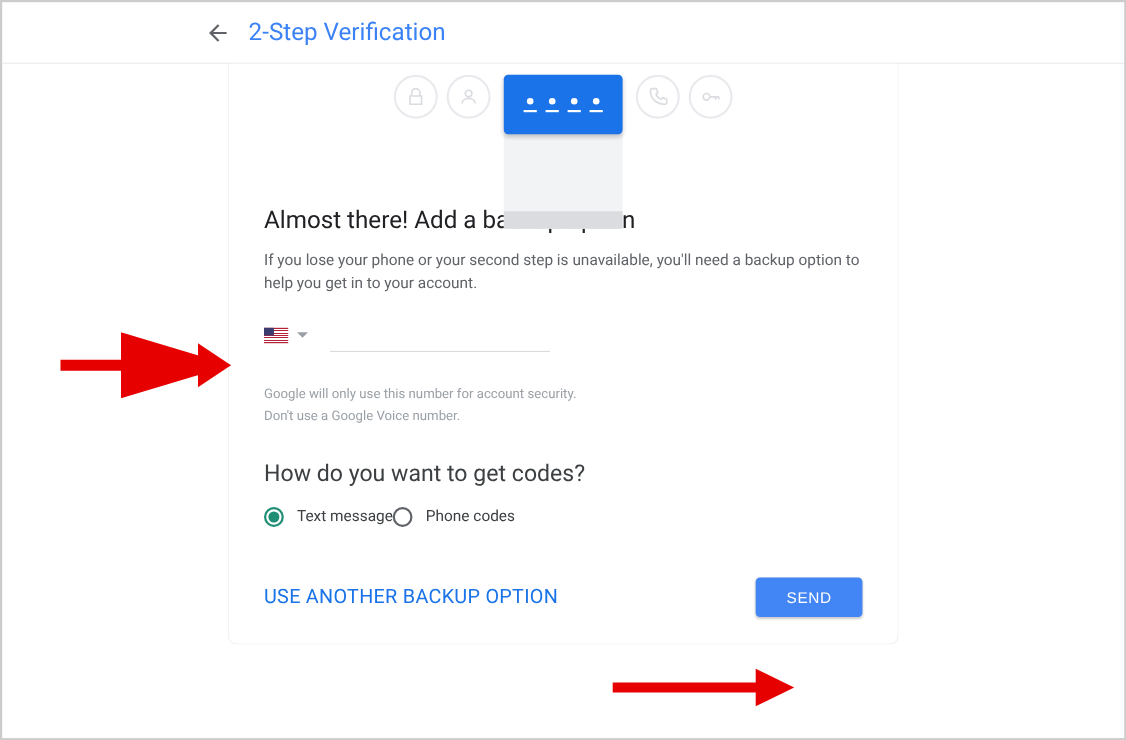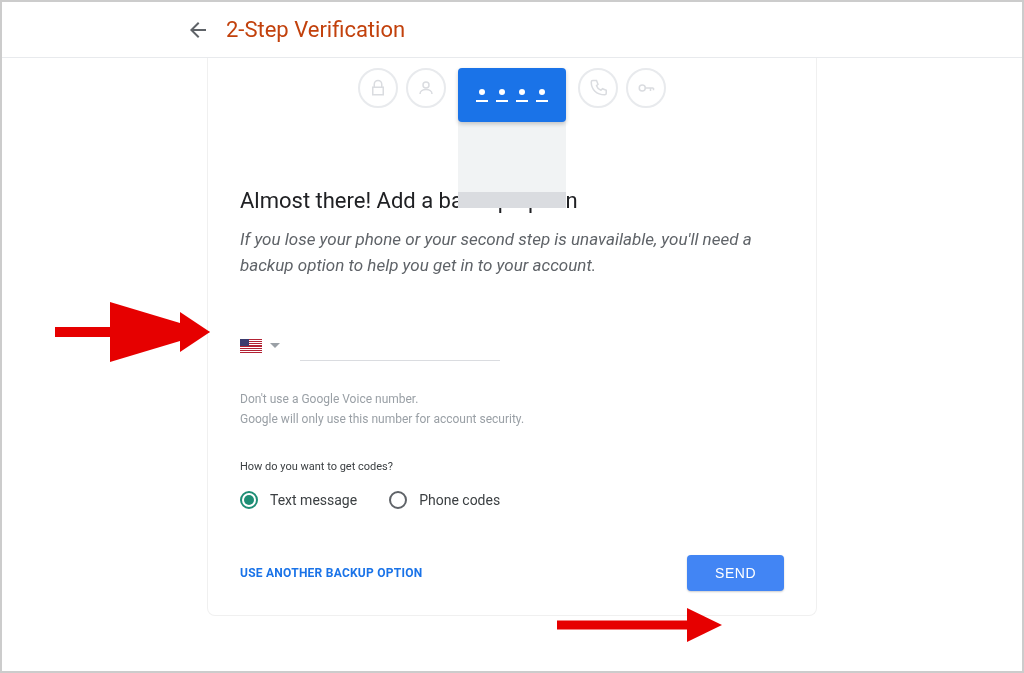--- a/index.html
+++ b/index.html
@@ -22,21 +22,21 @@
     .back-arrow {
       width: 24px;
       height: 24px;
       margin-right: 16px;
       margin-left: 164px;
       cursor: pointer;
       color: #5f6368;
     }
     .header-title {
       font-size: 22px;
-      color: #c2410c;
+      color: #3b82f6;
       font-weight: 400;
     }
     .card {
       width: 610px;
       margin: 0 auto;
       background: #fff;
       border: 1px solid #f0f0f0;
       border-top: none;
       border-radius: 0 0 8px 8px;
       padding: 0 32px 24px 32px;
@@ -110,25 +110,24 @@
       height: 16px;
       background: #dadce0;
     }
     .heading {
       font-size: 22px;
       color: #202124;
       margin-bottom: 14px;
       font-weight: 400;
     }
     .description {
-      font-size: 17px;
+      font-size: 14px;
       color: #5f6368;
       line-height: 1.5;
-      margin-bottom: 52px;
-      font-style: italic;
+      margin-bottom: 20px;
     }
     .phone-input-row {
       display: flex;
       align-items: center;
       margin-bottom: 28px;
     }
     .flag-selector {
       display: flex;
       align-items: center;
       margin-right: 20px;
@@ -167,27 +166,26 @@
       padding: 6px 0;
       width: 200px;
     }
     .disclaimer {
       font-size: 12px;
       color: #9aa0a6;
       line-height: 1.7;
       margin-bottom: 30px;
     }
     .codes-question {
-      font-size: 11px;
+      font-size: 21px;
       color: #3c4043;
       margin-bottom: 18px;
     }
     .radio-group {
       display: flex;
-      gap: 32px;
       margin-bottom: 46px;
     }
     .radio-option {
       display: flex;
       align-items: center;
       cursor: pointer;
     }
     .radio-circle {
       width: 18px;
       height: 18px;
@@ -212,22 +210,22 @@
       font-size: 14px;
       color: #3c4043;
     }
     .actions {
       display: flex;
       justify-content: space-between;
       align-items: center;
     }
     .link-button {
       color: #1a73e8;
-      font-size: 12px;
-      font-weight: 700;
+      font-size: 18px;
+      font-weight: 400;
       letter-spacing: 0.25px;
       cursor: pointer;
       text-transform: uppercase;
     }
     .send-button {
       background: #4285f4;
       color: #fff;
       border: none;
       padding: 10px 28px;
       font-size: 14px;
@@ -307,22 +305,22 @@
 
   <div class="phone-input-row">
     <div class="flag-selector">
       <span class="flag"></span>
       <span class="dropdown-caret"></span>
     </div>
     <input type="text" class="phone-input" style="">
   </div>
 
   <div class="disclaimer">
+    <div>Google will only use this number for account security.</div>
     <div>Don't use a Google Voice number.</div>
-    <div>Google will only use this number for account security.</div>
   </div>
 
   <div class="codes-question">How do you want to get codes?</div>
 
   <div class="radio-group">
     <div class="radio-option">
       <div class="radio-circle selected"></div>
       <span class="radio-label">Text message</span>
     </div>
     <div class="radio-option">

